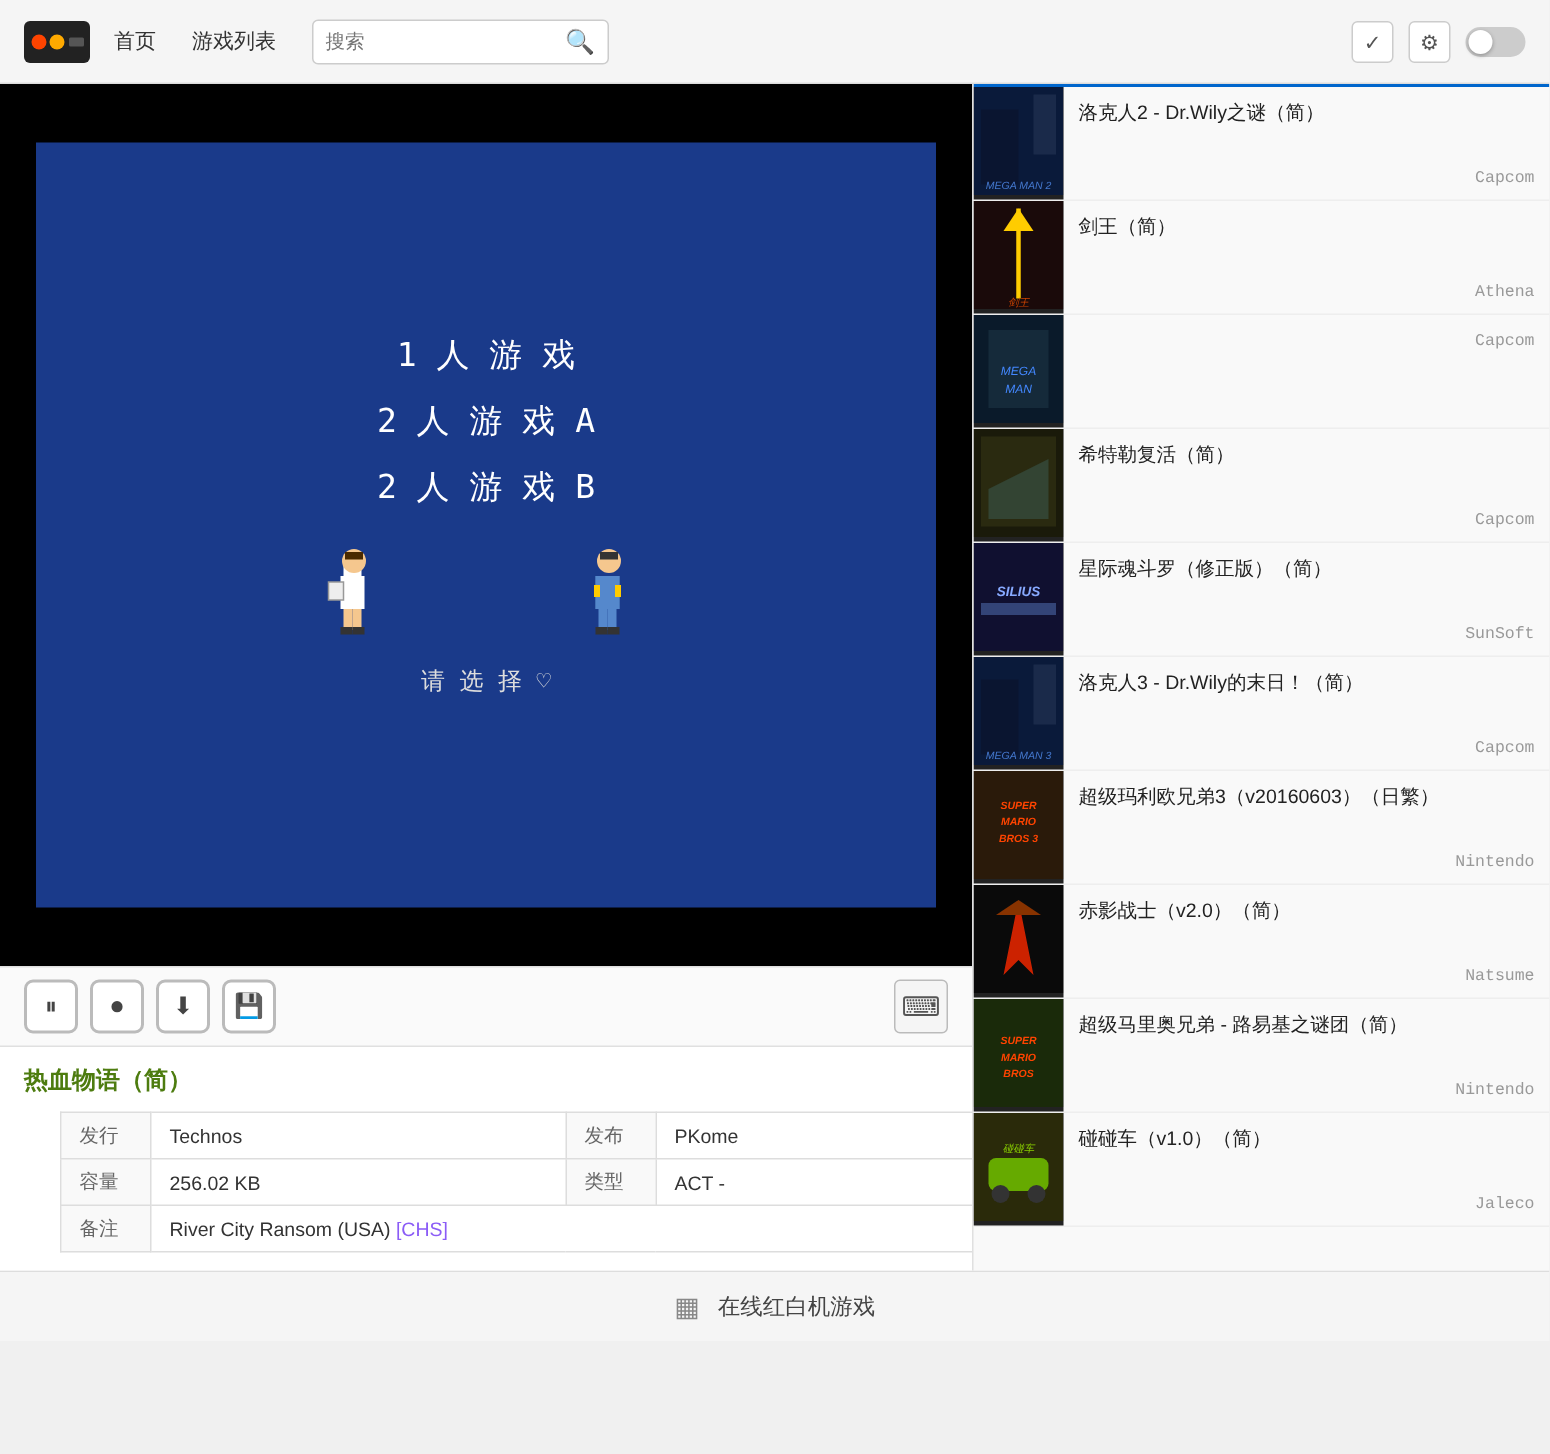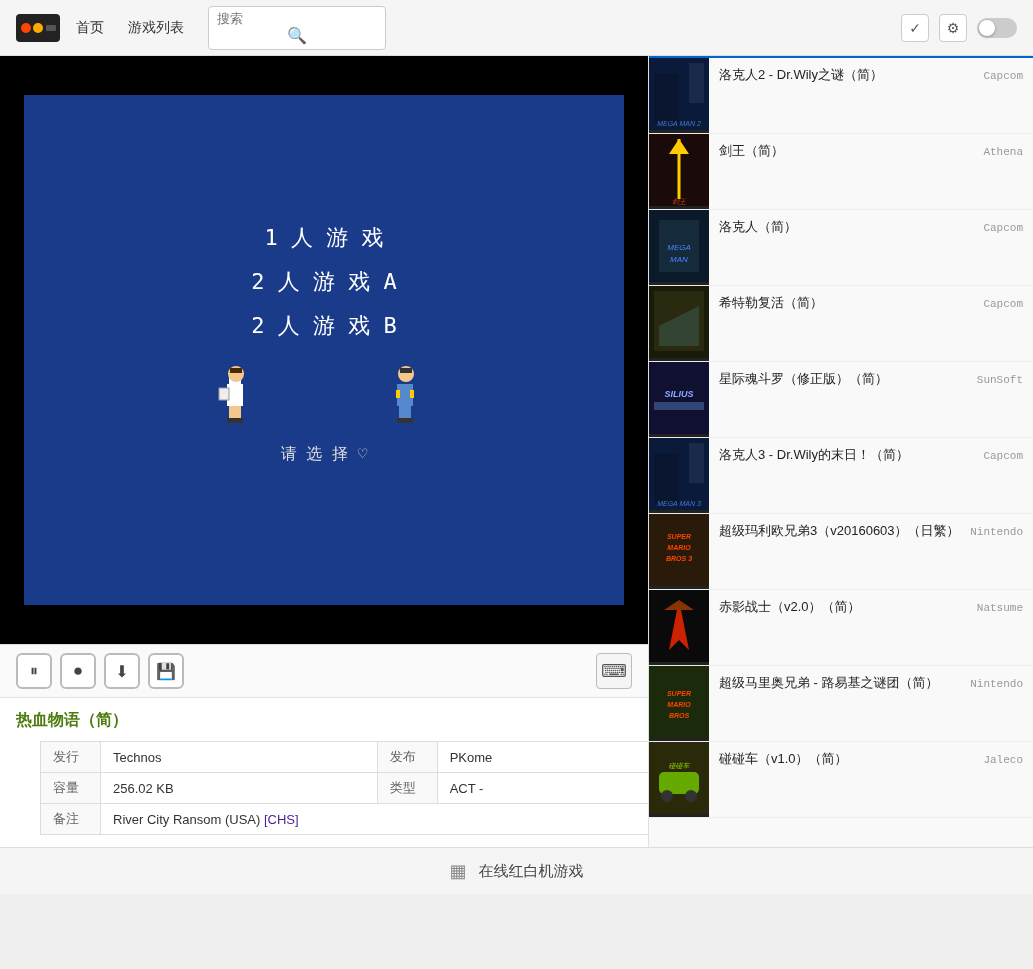--- a/index.html
+++ b/index.html
@@ -2,21 +2,21 @@
 <html><head>
   <meta charset="utf-8">
   <style>
     * { margin: 0; padding: 0; box-sizing: border-box; }
     body { font-family: 'Microsoft YaHei', Arial, sans-serif; background: #f0f0f0; font-size: 13px; color: #333; width: 1033px; min-height: 969px; overflow-x: hidden; }
 
     
     .header { display: flex; align-items: center; background: #f5f5f5; border-bottom: 1px solid #ddd; padding: 0 16px; height: 56px; gap: 8px; }
     .logo { width: 44px; height: 28px; background: #222; border-radius: 4px; display: flex; align-items: center; justify-content: center; flex-shrink: 0; }
     .nav-item { font-size: 14px; color: #333; cursor: pointer; padding: 4px 8px; text-decoration: none; }
-    .search-box { display: flex; align-items: center; border: 1px solid #ccc; border-radius: 4px; background: #fff; padding: 4px 8px; margin-left: 8px; flex-direction: column; }
+    .search-box { display: flex; align-items: center; border: 1px solid #ccc; border-radius: 4px; background: #fff; padding: 4px 8px; margin-left: 8px; }
     .search-input { border: none; outline: none; font-size: 13px; width: 160px; color: #999; }
     .search-icon { color: #999; font-size: 16px; cursor: pointer; }
     .header-right { margin-left: auto; display: flex; align-items: center; gap: 10px; }
     .header-icon-btn { width: 28px; height: 28px; border: 1px solid #ccc; border-radius: 4px; background: #fff; display: flex; align-items: center; justify-content: center; cursor: pointer; color: #555; font-size: 14px; }
     .toggle-switch { width: 40px; height: 20px; background: #ccc; border-radius: 10px; position: relative; cursor: pointer; }
     .toggle-knob { width: 16px; height: 16px; background: #fff; border-radius: 50%; position: absolute; top: 2px; left: 2px; transition: left 0.2s; box-shadow: 0 1px 3px rgba(0,0,0,0.3); }
 
     
     .main { display: flex; gap: 0; }
 
@@ -31,27 +31,27 @@
     .ctrl-btn { width: 36px; height: 36px; border: 2px solid #bbb; border-radius: 6px; background: #fff; display: flex; align-items: center; justify-content: center; cursor: pointer; font-size: 16px; color: #444; }
     .keyboard-btn { width: 36px; height: 36px; border: 1px solid #bbb; border-radius: 4px; background: #f5f5f5; display: flex; align-items: center; justify-content: center; cursor: pointer; font-size: 11px; color: #555; }
 
     
     .game-info { padding: 12px 16px; background: #fff; }
     .game-title-main { font-size: 16px; font-weight: bold; color: #4d7c0f; margin-bottom: 10px; }
     .info-table { width: 100%; border: 1px solid #ddd; border-collapse: collapse; margin-left: 24px; }
     .info-table td { padding: 6px 12px; border: 1px solid #ddd; font-size: 13px; }
     .info-table td:nth-child(odd) { background: #f9f9f9; color: #666; width: 60px; }
     .info-table td:nth-child(even) { color: #333; }
-    .remark-link { color: #4c1d95; }
+    .remark-link { color: #8b5cf6; }
 
     
     .sidebar { width: 385px; background: #f9f9f9; border-left: 1px solid #e0e0e0; overflow-y: auto; max-height: 860px; }
     .sidebar-item { display: flex; align-items: stretch; border-bottom: 1px solid #eee; cursor: pointer; min-height: 72px; }
     .sidebar-thumb { width: 60px; flex-shrink: 0; background: #222; overflow: hidden; font-style: italic; }
-    .sidebar-content { flex: 1; padding: 8px 10px; display: flex; flex-direction: row; justify-content: space-between; }
+    .sidebar-content { flex: 1; padding: 8px 10px; display: flex; flex-direction: column; justify-content: space-between; }
     .sidebar-game-title { font-size: 13px; color: #222; line-height: 1.4; }
     .sidebar-publisher { font-size: 11px; color: #999; text-align: right; margin-top: 4px; font-family: Liberation Mono, monospace; }
     .sidebar-divider { height: 2px; background: #0066cc; }
 
     
     .footer { background: #f5f5f5; border-top: 1px solid #ddd; padding: 12px 16px; display: flex; align-items: center; justify-content: center; gap: 12px; }
     .footer-icon { font-size: 18px; color: #888; }
     .footer-text { font-size: 15px; color: #444; }
 
   </style>
@@ -230,21 +230,20 @@
         <div class="sidebar-item">
       <div class="sidebar-thumb">
         <svg width="60" height="72" viewBox="0 0 60 72">
               <rect width="60" height="72" fill="#0a1a2a"></rect>
               <rect x="10" y="10" width="40" height="52" fill="#152a3a"></rect>
               <text x="30" y="40" fill="#4488ff" font-size="8" text-anchor="middle">MEGA</text>
               <text x="30" y="52" fill="#4488ff" font-size="8" text-anchor="middle">MAN</text>
             </svg>
       </div>
       <div class="sidebar-content">
-        <div class="sidebar-game-title">洛克人（简）</div>
         <div class="sidebar-publisher">Capcom</div>
       </div>
     </div>
         <div class="sidebar-item">
       <div class="sidebar-thumb">
         <svg width="60" height="72" viewBox="0 0 60 72">
               <rect width="60" height="72" fill="#1a1a0a"></rect>
               <rect x="5" y="5" width="50" height="60" fill="#2a2a10"></rect>
               <path d="M10 40 L50 20 L50 60 L10 60 Z" fill="#334433"></path>
             </svg>

